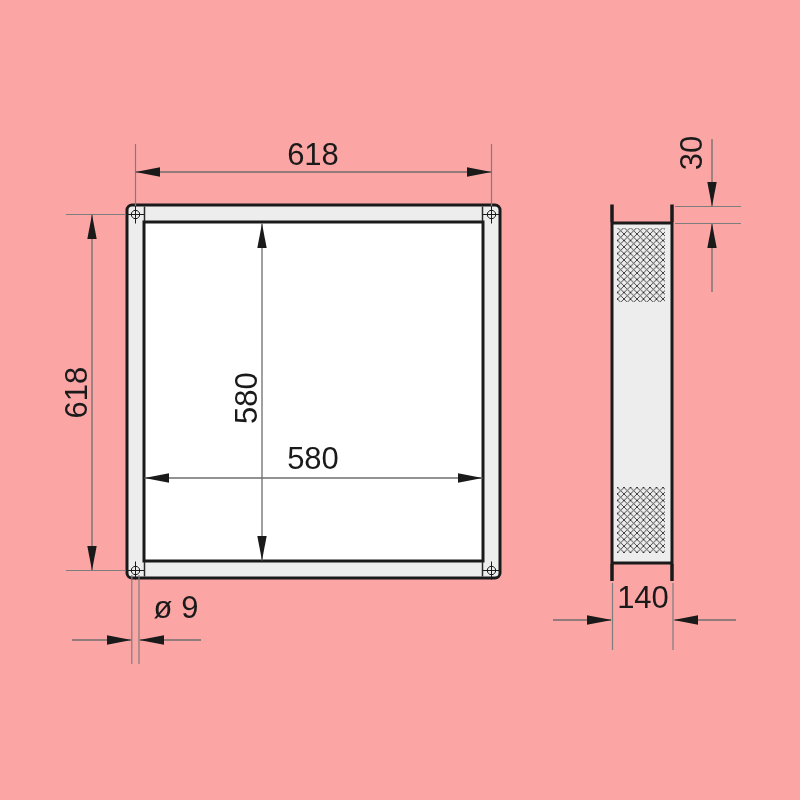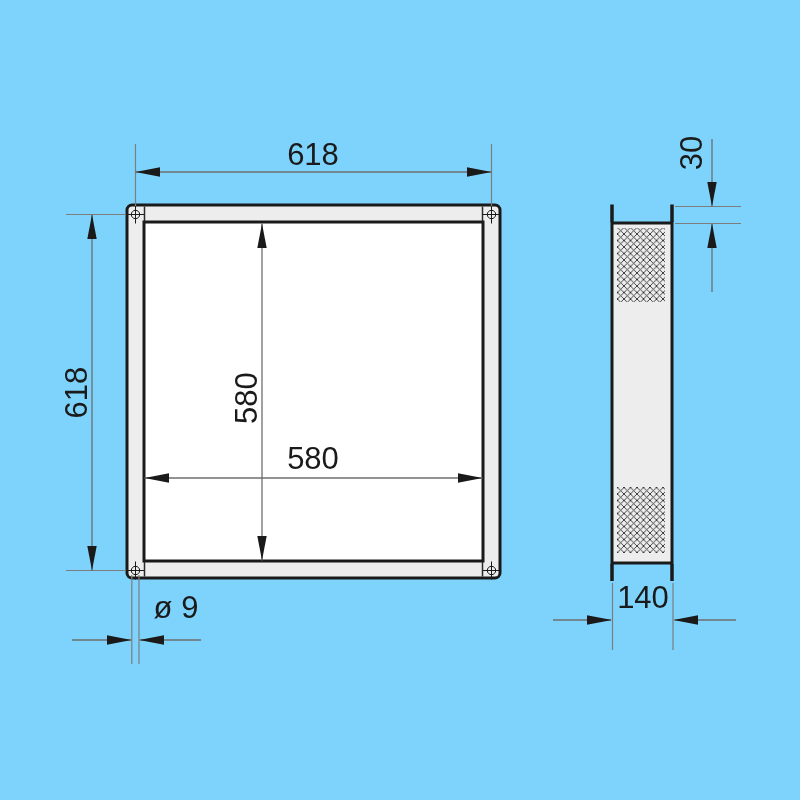--- a/index.html
+++ b/index.html
@@ -4,21 +4,21 @@
 <style>
   html, body {
     margin: 0;
     padding: 0;
     background: #ffffff;
   }
   .canvas {
     position: relative;
     width: 800px;
     height: 800px;
-    background: #7dd3fc;
+    background: #fca5a5;
     font-family: "Liberation Sans", sans-serif;
   }
   svg { display: block; }
   .dim-text {
     font-family: "Liberation Sans", sans-serif;
     font-size: 31px;
     fill: #1a1a1a;
   }
   .thin-line    { stroke: #6e6e6e; stroke-width: 1.3; fill: none; }
   .ext-line     { stroke: #7d7d7d; stroke-width: 1.2; fill: none; }

